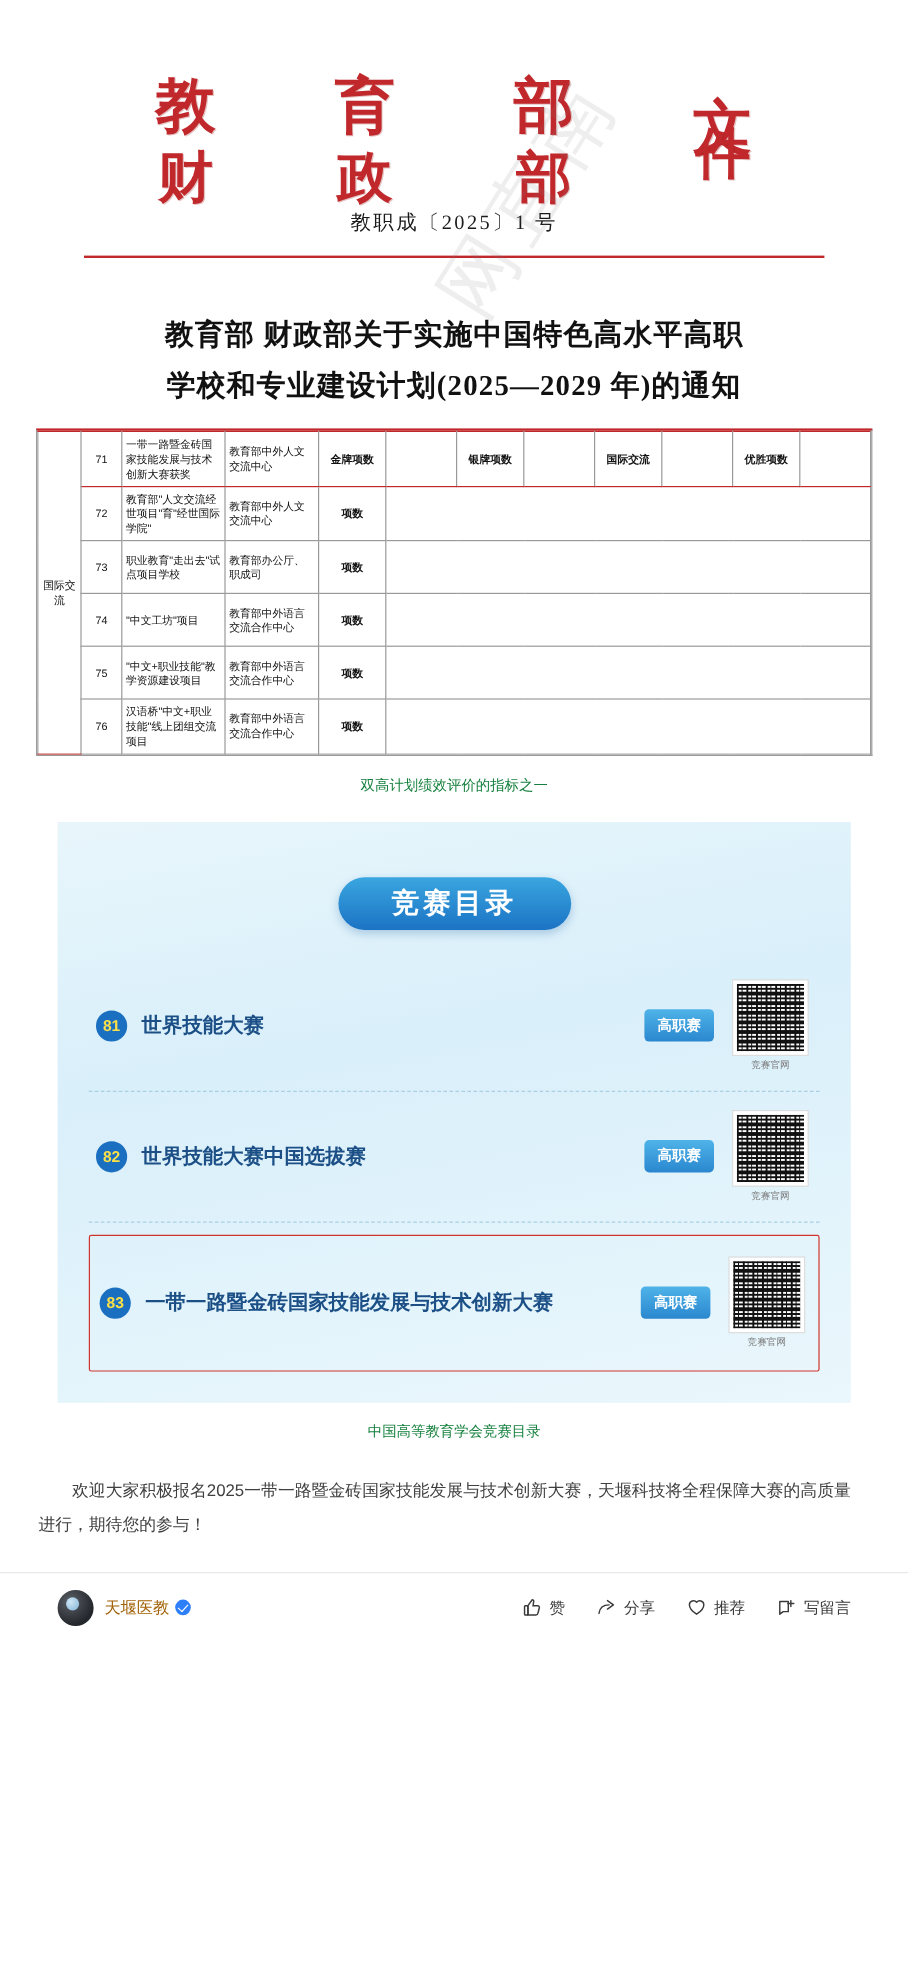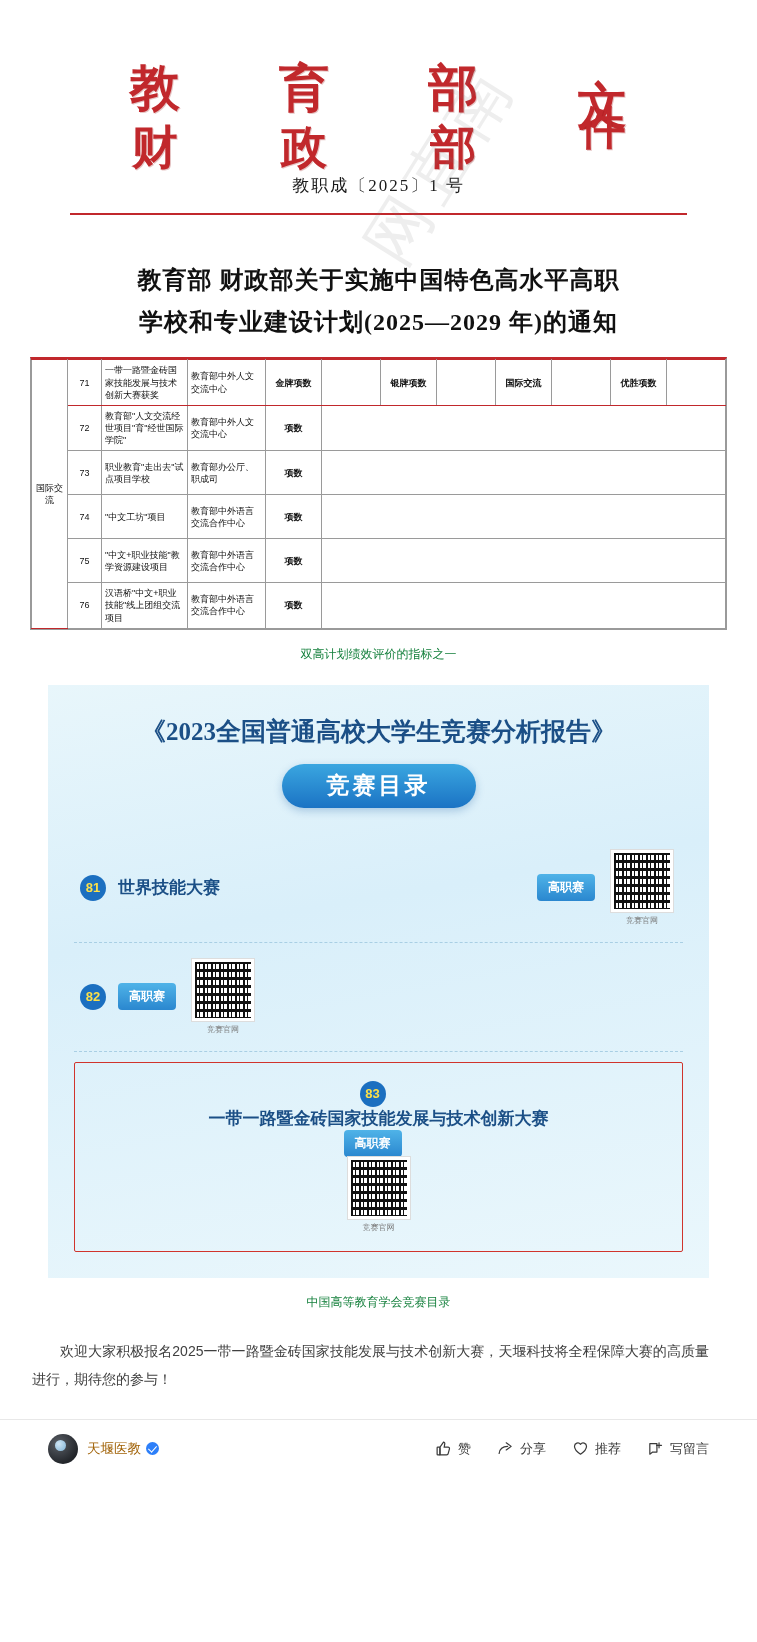--- a/index.html
+++ b/index.html
@@ -149,21 +149,20 @@
     padding: 16px 6px;
     border-bottom: 1px dashed #a9cfe4;
     position: relative;
   }
   .contest-row:last-child { border-bottom: none; }
   .contest-row.boxed {
     border: 1.5px solid #d0342c;
     border-radius: 2px;
     padding: 18px 8px;
     margin-top: 10px;
-    flex-direction: column;
   }
   .badge-num {
     width: 26px; height: 26px; border-radius: 50%;
     background: #1b6fc0; color: #fde047;
     font-size: 13px; font-weight: bold;
     display: flex; align-items: center; justify-content: center;
     flex: 0 0 auto;
     margin-right: 12px;
   }
   .contest-name {
@@ -333,37 +332,37 @@
           <td class="metric">项数</td>
           <td class="blank" colspan="7"></td>
         </tr>
       </tbody>
     </table>
   </div>
 
   <div class="caption">双高计划绩效评价的指标之一</div>
 
   <div class="poster">
-    <div class="poster-title">《2023全国普通高校大学生竞赛分析报告》</div>
     <div class="poster-badge">竞赛目录</div>
 
     <div class="contest-list">
 
       <div class="contest-row">
         <div class="badge-num">81</div>
         <div class="contest-name">世界技能大赛</div>
         <div class="tag-pill">高职赛</div>
         <div class="qr-block">
           <div class="qr"></div>
           <div class="qr-label">竞赛官网</div>
         </div>
       </div>
 
       <div class="contest-row">
         <div class="badge-num">82</div>
+        <div class="contest-name">世界技能大赛中国选拔赛</div>
         <div class="tag-pill">高职赛</div>
         <div class="qr-block">
           <div class="qr"></div>
           <div class="qr-label">竞赛官网</div>
         </div>
       </div>
 
       <div class="contest-row boxed">
         <div class="badge-num">83</div>
         <div class="contest-name">一带一路暨金砖国家技能发展与技术创新大赛</div>

